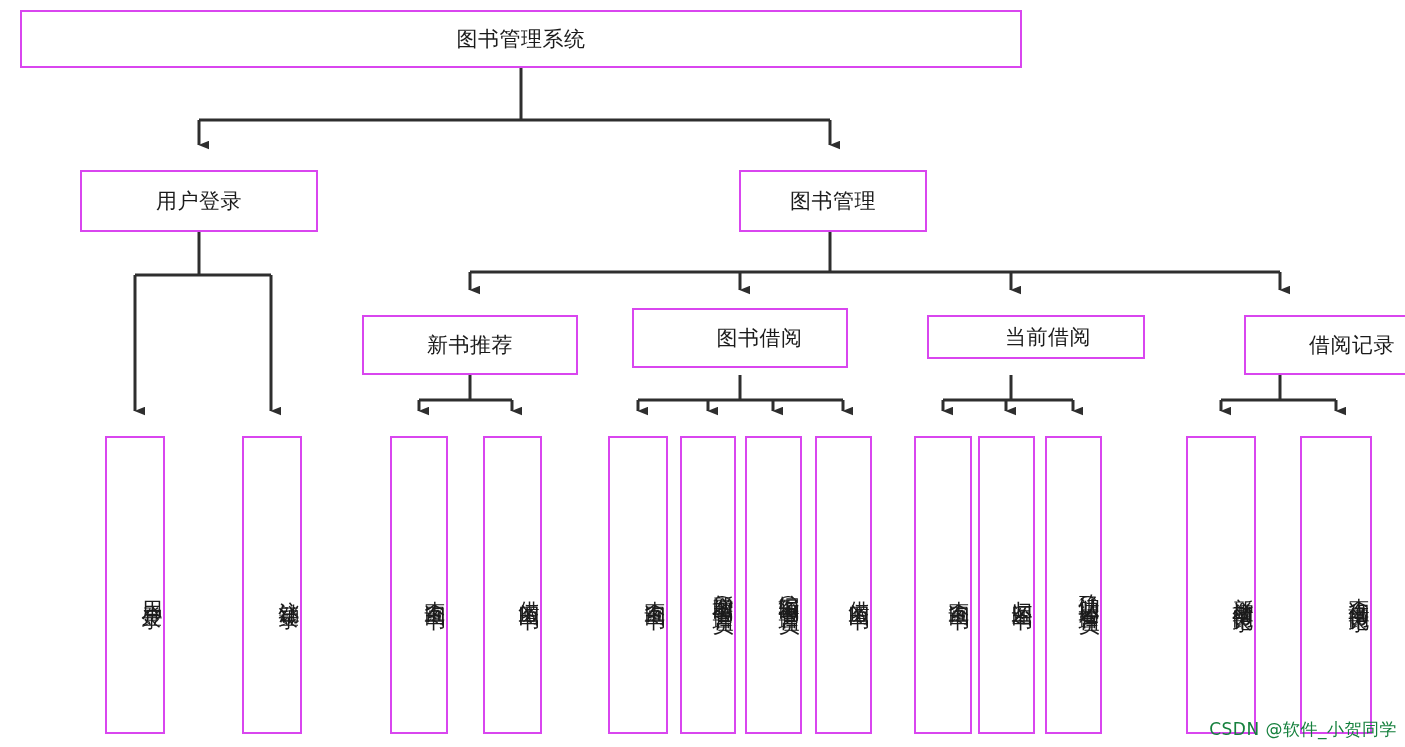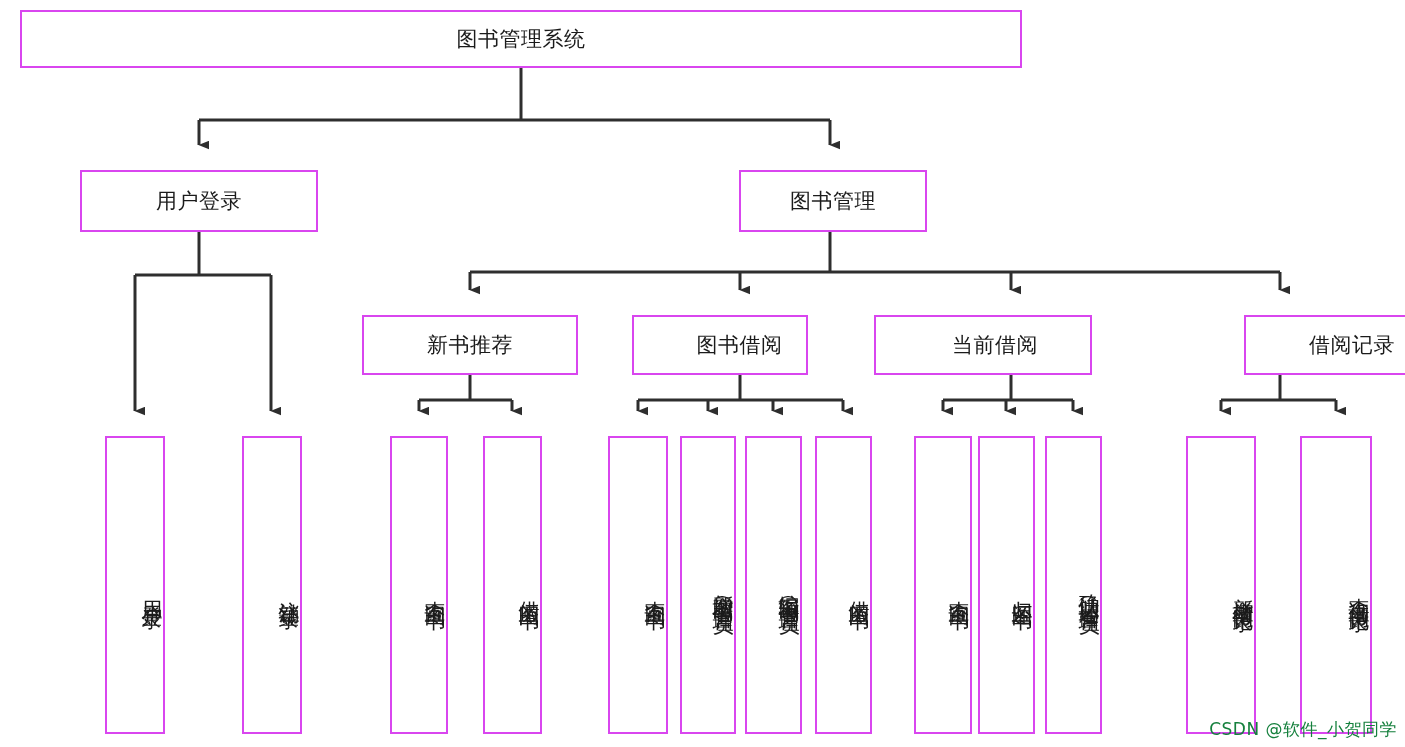--- a/index.html
+++ b/index.html
@@ -130,24 +130,24 @@
   <div class="node horiz" style="left:80px; top:170px; width:238px; height:62px;">
     <span class="label">用户登录</span>
   </div>
   <div class="node horiz" style="left:712px; top:170px; width:188px; height:62px;margin-left:27px;">
     <span class="label">图书管理</span>
   </div>
 
   <div class="node horiz" style="left:362px; top:315px; width:216px; height:60px;font-family:Liberation Serif, serif;">
     <span class="label">新书推荐</span>
   </div>
-  <div class="node horiz" style="left:632px; top:315px; width:176px; height:60px;padding-left:39px;">
+  <div class="node horiz" style="left:632px; top:308px; width:216px; height:60px;padding-left:39px;">
     <span class="label">图书借阅</span>
   </div>
-  <div class="node horiz" style="left:874px; top:315px; width:218px; height:60px;padding-left:24px;">
+  <div class="node horiz" style="left:927px; top:315px; width:218px; height:44px;padding-left:24px;">
     <span class="label">当前借阅</span>
   </div>
   <div class="node horiz" style="left:1244px; top:315px; width:216px; height:60px;">
     <span class="label">借阅记录</span>
   </div>
 
   <div class="node vert" style="left:105px; top:436px; width:60px; height:298px;">
     <span class="label">用户登录</span>
   </div>
   <div class="node vert" style="left:242px; top:436px; width:60px; height:298px;">

